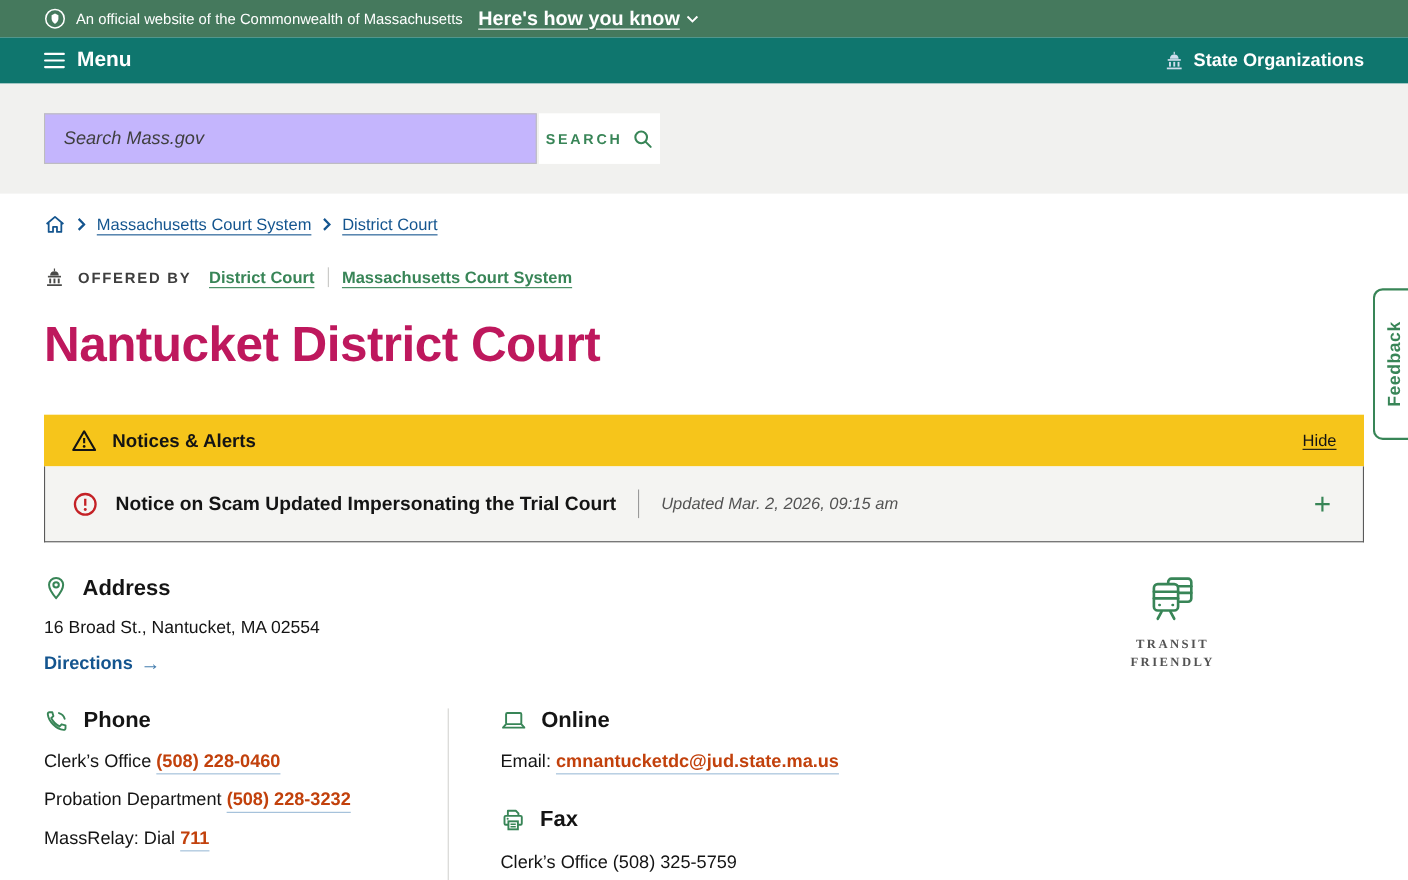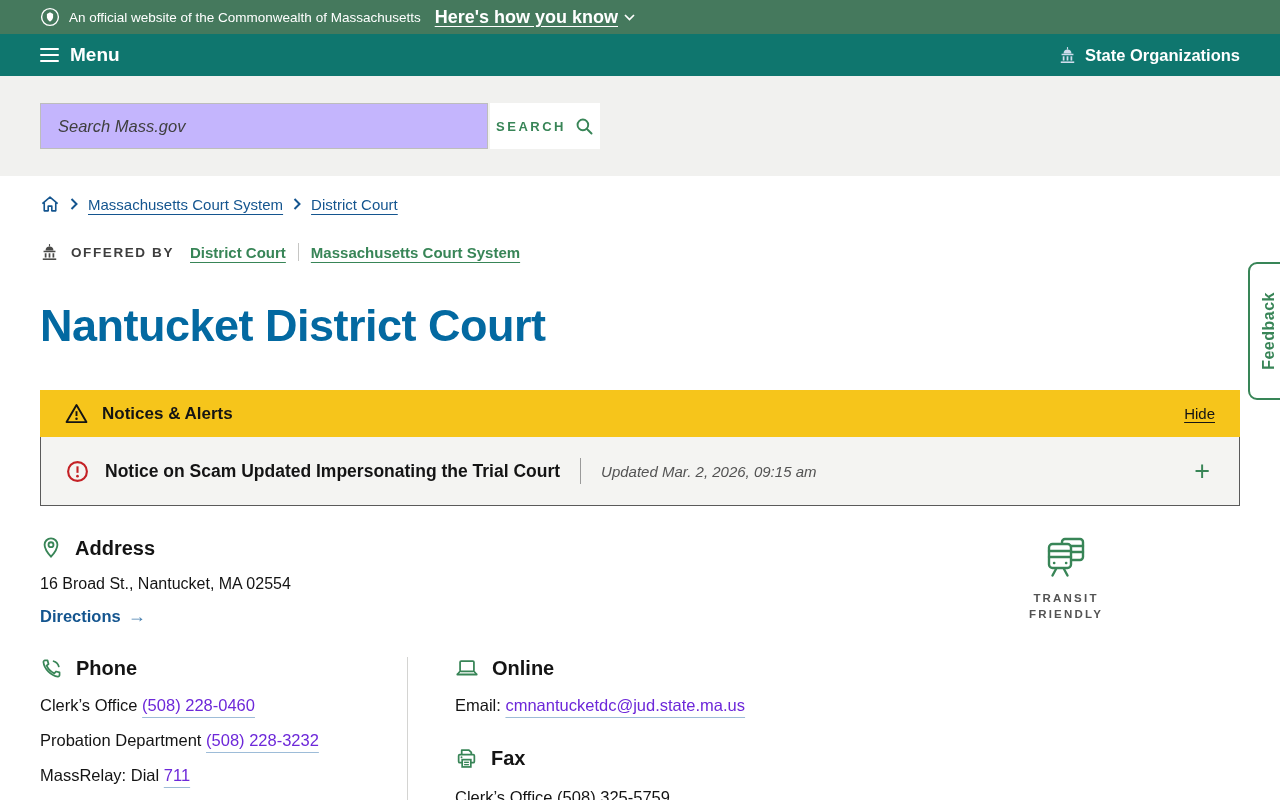--- a/index.html
+++ b/index.html
@@ -49,22 +49,22 @@
   .crumb-home { display:flex; }
 
   .offered { margin-top:30px; display:flex; align-items:center; gap:12px; }
   .offered-label { font-size:13.5px; font-weight:700; letter-spacing:1.6px;
                    color:#3e3e3e; margin-right:4px; }
   .offered-link { color:#388557; font-size:15px; font-weight:700;
                   text-decoration:underline; text-underline-offset:4px; }
   .offered-sep { width:1px; height:18px; background:#c6c6c4; }
   .offered .cap-icon { color:#4a4a48; display:flex; }
 
-  h1 { margin-top:39px; font-size:45px; font-weight:700; letter-spacing:-0.5px;
-       color:#0369a1; }
+  h1 { margin-top:26px; font-size:45px; font-weight:700; letter-spacing:-0.5px;
+       color:#be185d; }
 
   
   .notices { margin-top:38px; }
   .notices-head { height:47px; background:#f6c51b; display:flex;
                   align-items:center; gap:14px; padding:0 25px; }
   .notices-title { font-size:17px; font-weight:700; }
   .hide-link { margin-left:auto; font-size:15px; color:#141414;
                text-decoration:underline; text-underline-offset:3px; }
   .notice-row { height:69px; background:#f4f4f2; border:1px solid #5a5a5a;
                 border-top:none; display:flex; align-items:center;
@@ -78,28 +78,28 @@
   
   .addr-row { margin-top:30px; display:flex; justify-content:space-between; }
   .sec-head { display:flex; align-items:center; gap:13px; }
   .sec-head h2 { font-size:20px; font-weight:700; }
   .addr-line { margin-top:15px; font-size:16px; }
   .directions { margin-top:13px; display:inline-flex; align-items:center; gap:7px;
                 color:#14558f; font-size:16.5px; font-weight:700; }
   .dir-arrow { color:#4980b0; font-size:18px; font-weight:400; }
   .transit { width:116px; margin-right:116px; text-align:center; }
   .transit-label { margin-top:7px; font-size:11.5px; font-weight:700;
-                   letter-spacing:2.2px; color:#535353; line-height:1.35; }
+                   letter-spacing:2.2px; color:#535353; line-height:1.35;font-family:Liberation Serif, serif; }
 
   
   .contact { margin-top:30px; display:flex; align-items:stretch; min-height:160px; }
   .col-left { width:368px; border-right:1px solid #d4d4d2; }
   .col-right { padding-left:47px; }
   .c-row { margin-top:16px; font-size:16.5px; }
-  .tel { color:#6d28d9; font-weight:400; text-decoration:underline;
+  .tel { color:#c2410c; font-weight:700; text-decoration:underline;
          text-underline-offset:6px; text-decoration-color:#9dbcd8;
          text-decoration-thickness:1px; }
   .fax-head { margin-top:32px; }
   .fax-row { margin-top:18px; font-size:16.5px; }
 
   
   .feedback { position:fixed; top:262px; right:-6px; width:38px; height:138px;
               background:#fff; border:2px solid #388557; border-radius:9px 0 0 9px;
               display:flex; align-items:center; justify-content:center; }
   .feedback span { writing-mode:vertical-rl; transform:rotate(180deg);

